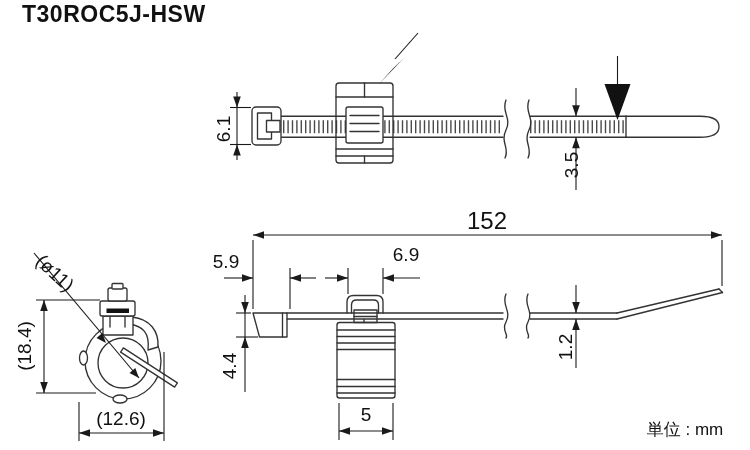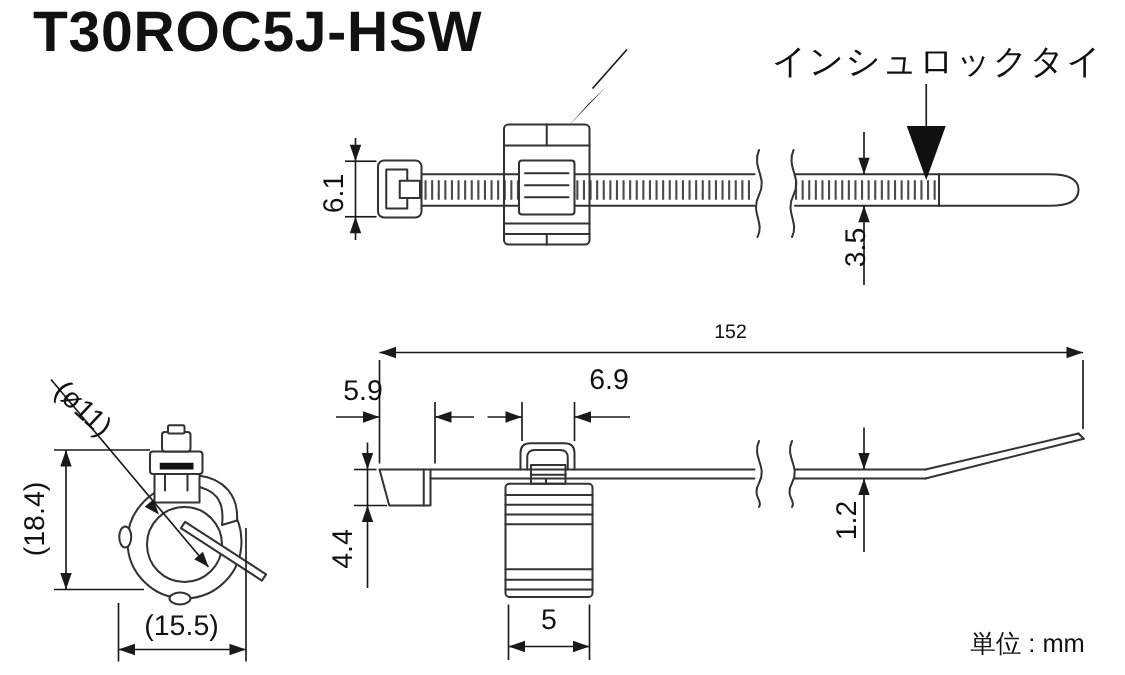--- a/index.html
+++ b/index.html
@@ -9,24 +9,24 @@
   .part{stroke:#333333;stroke-width:1.35;fill:none;stroke-linecap:round;stroke-linejoin:round;}
   .partw{stroke:#333333;stroke-width:1.35;fill:#ffffff;stroke-linejoin:round;}
   .serr{stroke:#4a4a4a;stroke-width:13;stroke-dasharray:1.4 3;fill:none;}
   .diml{stroke:#1a1a1a;stroke-width:1.1;fill:none;}
   .arr{fill:#1a1a1a;stroke:none;}
   .ink{fill:#111111;stroke:none;}
   .lbl{position:absolute;color:#111;white-space:nowrap;line-height:1;}
   .c{transform:translate(-50%,-50%);}
   .r90{transform:translate(-50%,-50%) rotate(-90deg);}
   .r43{transform:translate(-50%,-50%) rotate(43deg);}
-  .title{font-size:38px;font-weight:bold;letter-spacing:.5px;}
+  .title{font-size:23px;font-weight:bold;letter-spacing:.5px;}
   .jp{font-size:23px;letter-spacing:1px;}
   .dim{font-size:19px;}
-  .dim152{font-size:13px;}
+  .dim152{font-size:24px;}
   .unit{font-size:17px;}
 </style>
 </head>
 <body>
 
 <div class="stage">
 
 <svg width="750" height="450" viewBox="0 0 750 450">
 
   <g>
@@ -218,30 +218,29 @@
       <line class="diml" x1="79" y1="402" x2="79" y2="441"></line>
       <line class="diml" x1="164" y1="352" x2="164" y2="441"></line>
       <line class="diml" x1="79" y1="433" x2="164" y2="433"></line>
       <polygon class="arr" points="79,433 90,429.2 90,436.8"></polygon>
       <polygon class="arr" points="164,433 153,429.2 153,436.8"></polygon>
     </g>
   </g>
 </svg>
 
   <span class="lbl title" style="left:22px;top:3px">T30ROC5J-HSW</span>
-  <span class="lbl jp c" style="left:625px;top:41px">インシュロックタイ</span>
 
   <span class="lbl dim r90" style="left:223px;top:129px">6.1</span>
   <span class="lbl dim r90" style="left:571px;top:165px">3.5</span>
 
   <span class="lbl dim152 c" style="left:487px;top:221px">152</span>
-  <span class="lbl dim c" style="left:242px;top:261px">5.9</span>
+  <span class="lbl dim c" style="left:226px;top:261px">5.9</span>
   <span class="lbl dim c" style="left:406px;top:254px">6.9</span>
   <span class="lbl dim r90" style="left:229px;top:366px">4.4</span>
   <span class="lbl dim r90" style="left:565px;top:347px">1.2</span>
   <span class="lbl dim c" style="left:366px;top:414px">5</span>
 
   <span class="lbl dim r43" style="left:55px;top:273px">(ø11)</span>
   <span class="lbl dim r90" style="left:24px;top:346px">(18.4)</span>
-  <span class="lbl dim c" style="left:121px;top:418px">(15.5)</span>
+  <span class="lbl dim c" style="left:121px;top:418px">(12.6)</span>
 
   <span class="lbl unit c" style="left:685px;top:429px">単位 : mm</span>
 </div>
 
 </body></html>

